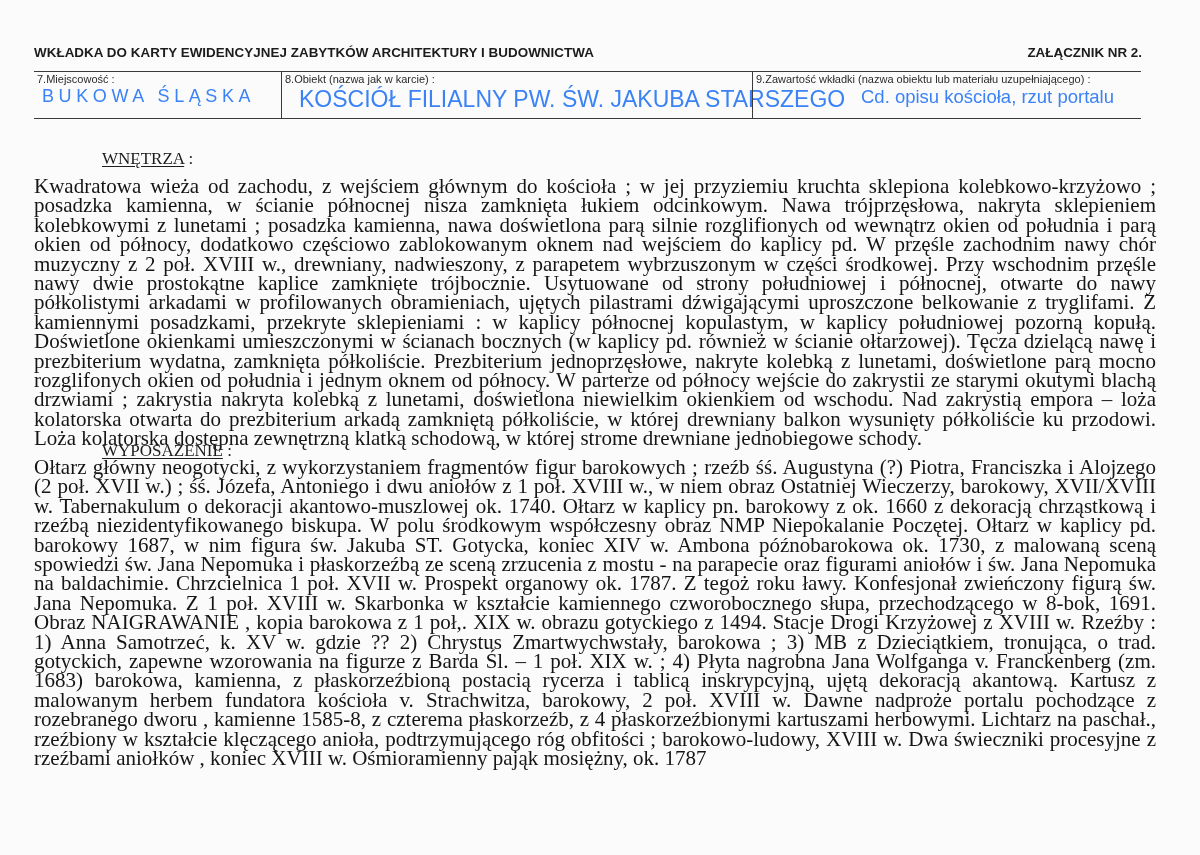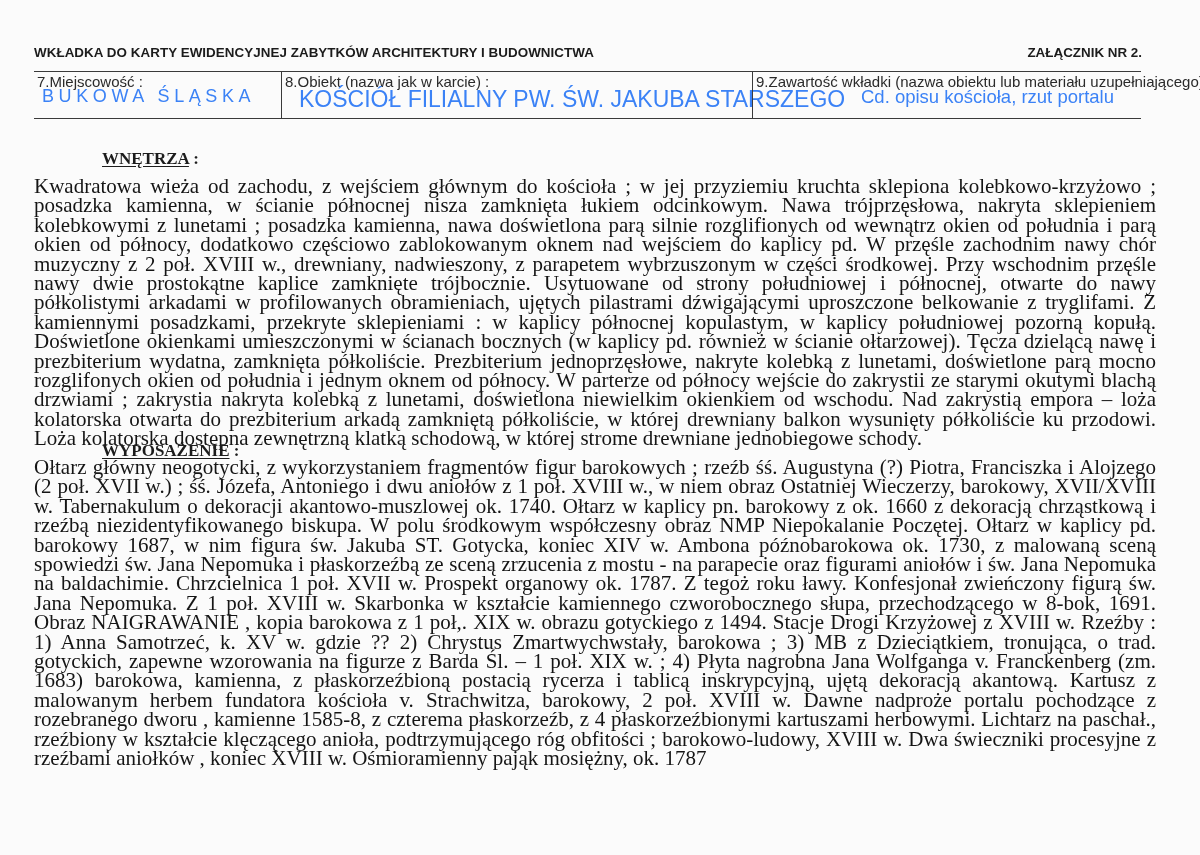--- a/index.html
+++ b/index.html
@@ -25,29 +25,29 @@
     .header-table {
       position: absolute; left: 34px; top: 71px; width: 1107px; height: 46px;
       border-top: 1.5px solid #3a3a3a; border-bottom: 1.5px solid #3a3a3a;
       display: flex;
     }
     .cell { position: relative; height: 100%; }
     .cell + .cell { border-left: 1.3px solid #3a3a3a; }
     .cell-1 { width: 247px; }
     .cell-2 { width: 470px; }
     .cell-3 { flex: 1; }
-    .cell-label { position: absolute; left: 3px; top: 1px; font-size: 15px; color: #2a2a2a; white-space: nowrap; }
+    .cell-label { position: absolute; left: 3px; top: 1px; font-size: 11px; color: #2a2a2a; white-space: nowrap; }
     .cell-value { position: absolute; top: 14px; font-size: 18.5px; white-space: nowrap; color: #3b82f6; }
     .cell-1 .cell-value { left: 8px; letter-spacing: 4.6px; font-size: 18px; }
     .cell-2 .cell-value { left: 17px; font-size: 23px; }
     .cell-3 .cell-value { left: 108px; font-size: 18.5px; }
 
     .section-heading {
       position: absolute; left: 102px;
-      font-size: 17px; font-weight: bold;
+      font-size: 17px; font-weight: normal;
     }
     .section-heading .u { text-decoration: underline; text-underline-offset: 2px; }
     .h1 { top: 149px; }
     .h2 { top: 441px; }
 
     .para {
       position: absolute; left: 34px; width: 1122px;
       font-size: 21px; line-height: 19.4px;
       text-align: justify;
       color: #151515;

